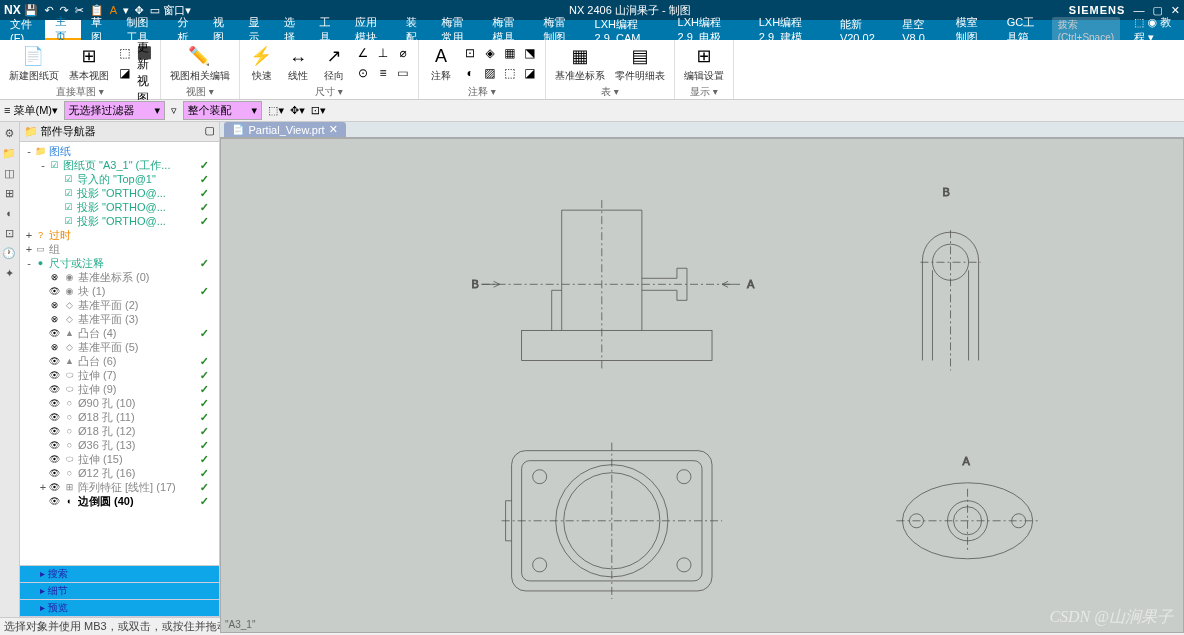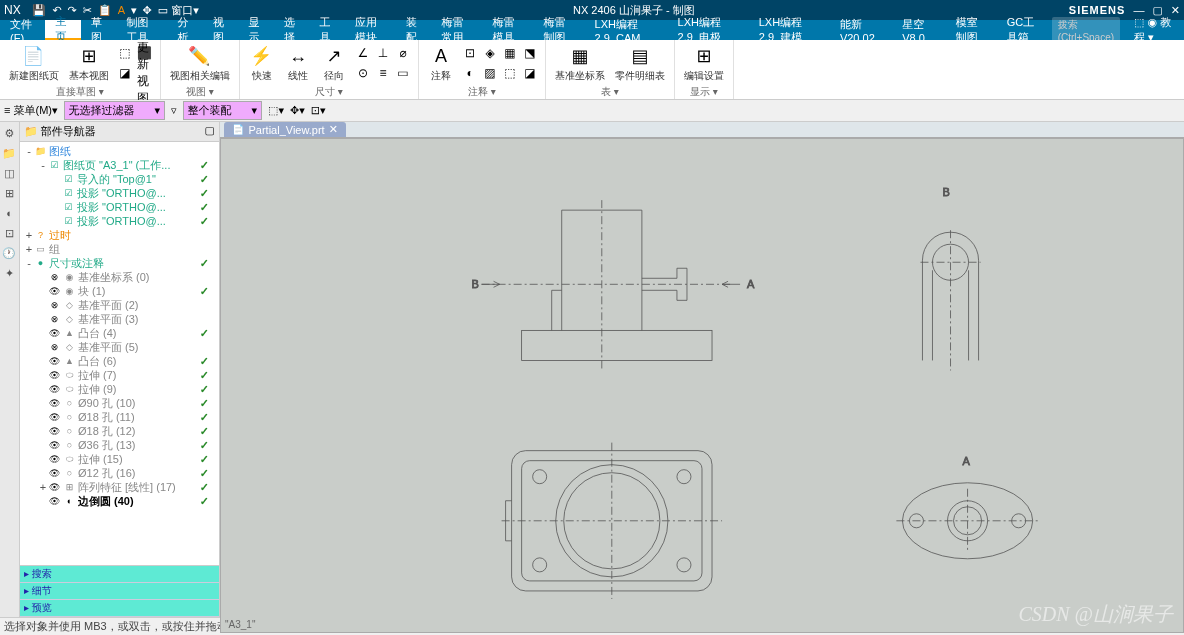--- a/index.html
+++ b/index.html
@@ -1,19 +1,19 @@
 <!DOCTYPE html>
 <html><head>
 <meta charset="utf-8">
 <style>
 *{margin:0;padding:0;box-sizing:border-box;font-family:"Microsoft YaHei",Arial,sans-serif;font-size:11px}
 body{background:#f5f5f5;overflow:hidden}
 .app{display:flex;flex-direction:column;height:635px;width:1184px;background:#fff}
 .titlebar{height:20px;background:#004466;color:#fff;display:flex;align-items:center;padding:0 4px;font-size:10px}
-.titlebar .logo{font-size:12px;font-weight:normal;margin-right:12px}
+.titlebar .logo{font-size:12px;font-weight:bold;margin-right:4px}
 .titlebar .tb-icons{display:flex;gap:6px;align-items:center}
 .titlebar .tb-icons span{cursor:pointer}
 .titlebar .title{flex:1;text-align:center}
 .titlebar .right{display:flex;gap:8px;align-items:center}
 .titlebar .siemens{font-weight:bold;letter-spacing:1px}
 .menubar{height:20px;background:#0077aa;color:#fff;display:flex;align-items:center;font-size:11px}
 .menubar .menu-item{padding:8px 10px;cursor:pointer;height:100%;display:flex;align-items:center}
 .menubar .menu-item.active{background:#fff;color:#0077aa;border-bottom:2px solid orange}
 .menubar .spacer{flex:1}
 .menubar .search{background:rgba(255,255,255,0.2);padding:1px 6px;border-radius:2px;color:#ccc;font-size:10px;margin-right:4px}
@@ -36,29 +36,29 @@
 .nav-cols{display:flex;font-size:10px;color:#555;border-bottom:1px solid #ddd;padding:1px 4px}
 .nav-cols .c1{flex:1}
 .nav-tree{flex:1;overflow-y:auto;font-size:10px;padding:2px}
 .tree-row{display:flex;align-items:center;padding:0 2px;height:14px;white-space:nowrap}
 .tree-row .indent{display:inline-block}
 .tree-row .exp{width:10px;text-align:center;cursor:pointer;color:#555}
 .tree-row .tico{width:13px;height:11px;margin-right:2px;display:inline-flex;align-items:center;justify-content:center;font-size:9px}
 .tree-row .txt{flex:1;overflow:hidden;text-overflow:ellipsis}
 .tree-row .chk{color:#2a8a2a;font-weight:bold;margin-left:auto;padding-right:6px}
 .nav-sections{border-top:1px solid #ccc}
-.nav-sec{background:#5eead4;border-bottom:1px solid #ccd;padding:1px 4px;font-size:10px;color:#22a;cursor:pointer}
+.nav-sec{background:#0ea5e9;border-bottom:1px solid #ccd;padding:1px 20px;font-size:10px;color:#22a;cursor:pointer}
 .canvas-area{flex:1;display:flex;flex-direction:column;min-height:0}
 .tabstrip{height:18px;background:#dfe6ea;display:flex;align-items:flex-end;padding-left:4px;border-bottom:1px solid #aaa}
 .tab{background:#9ac;color:#fff;padding:1px 8px;font-size:10px;display:flex;align-items:center;gap:4px;border-radius:3px 3px 0 0}
 .tab .close{cursor:pointer}
 .canvas{flex:1;background:#c9cdc9;position:relative;border:1px solid #aaa}
 .canvas svg{width:100%;height:100%}
 .canvas-footer{position:absolute;bottom:2px;left:4px;font-size:10px;color:#666}
-.wm{position:absolute;bottom:4px;right:10px;font-size:20px;color:rgba(255,255,255,0.55);font-style:italic;font-family:cursive}
+.wm{position:absolute;bottom:4px;right:10px;font-size:16px;color:rgba(255,255,255,0.55);font-style:italic;font-family:cursive}
 .statusbar{height:18px;background:#f0f0f0;border-top:1px solid #ccc;display:flex;align-items:center;padding:0 4px;font-size:10px;color:#444}
 .statusbar .sp{flex:1}
 .statusbar .sico{margin:0 3px;cursor:pointer}
 .green{color:#2a8}
 .orange{color:#e80}
 .blue{color:#38d}
 .red{color:#d44}
 .gray{color:#888}
 </style>
 </head>

